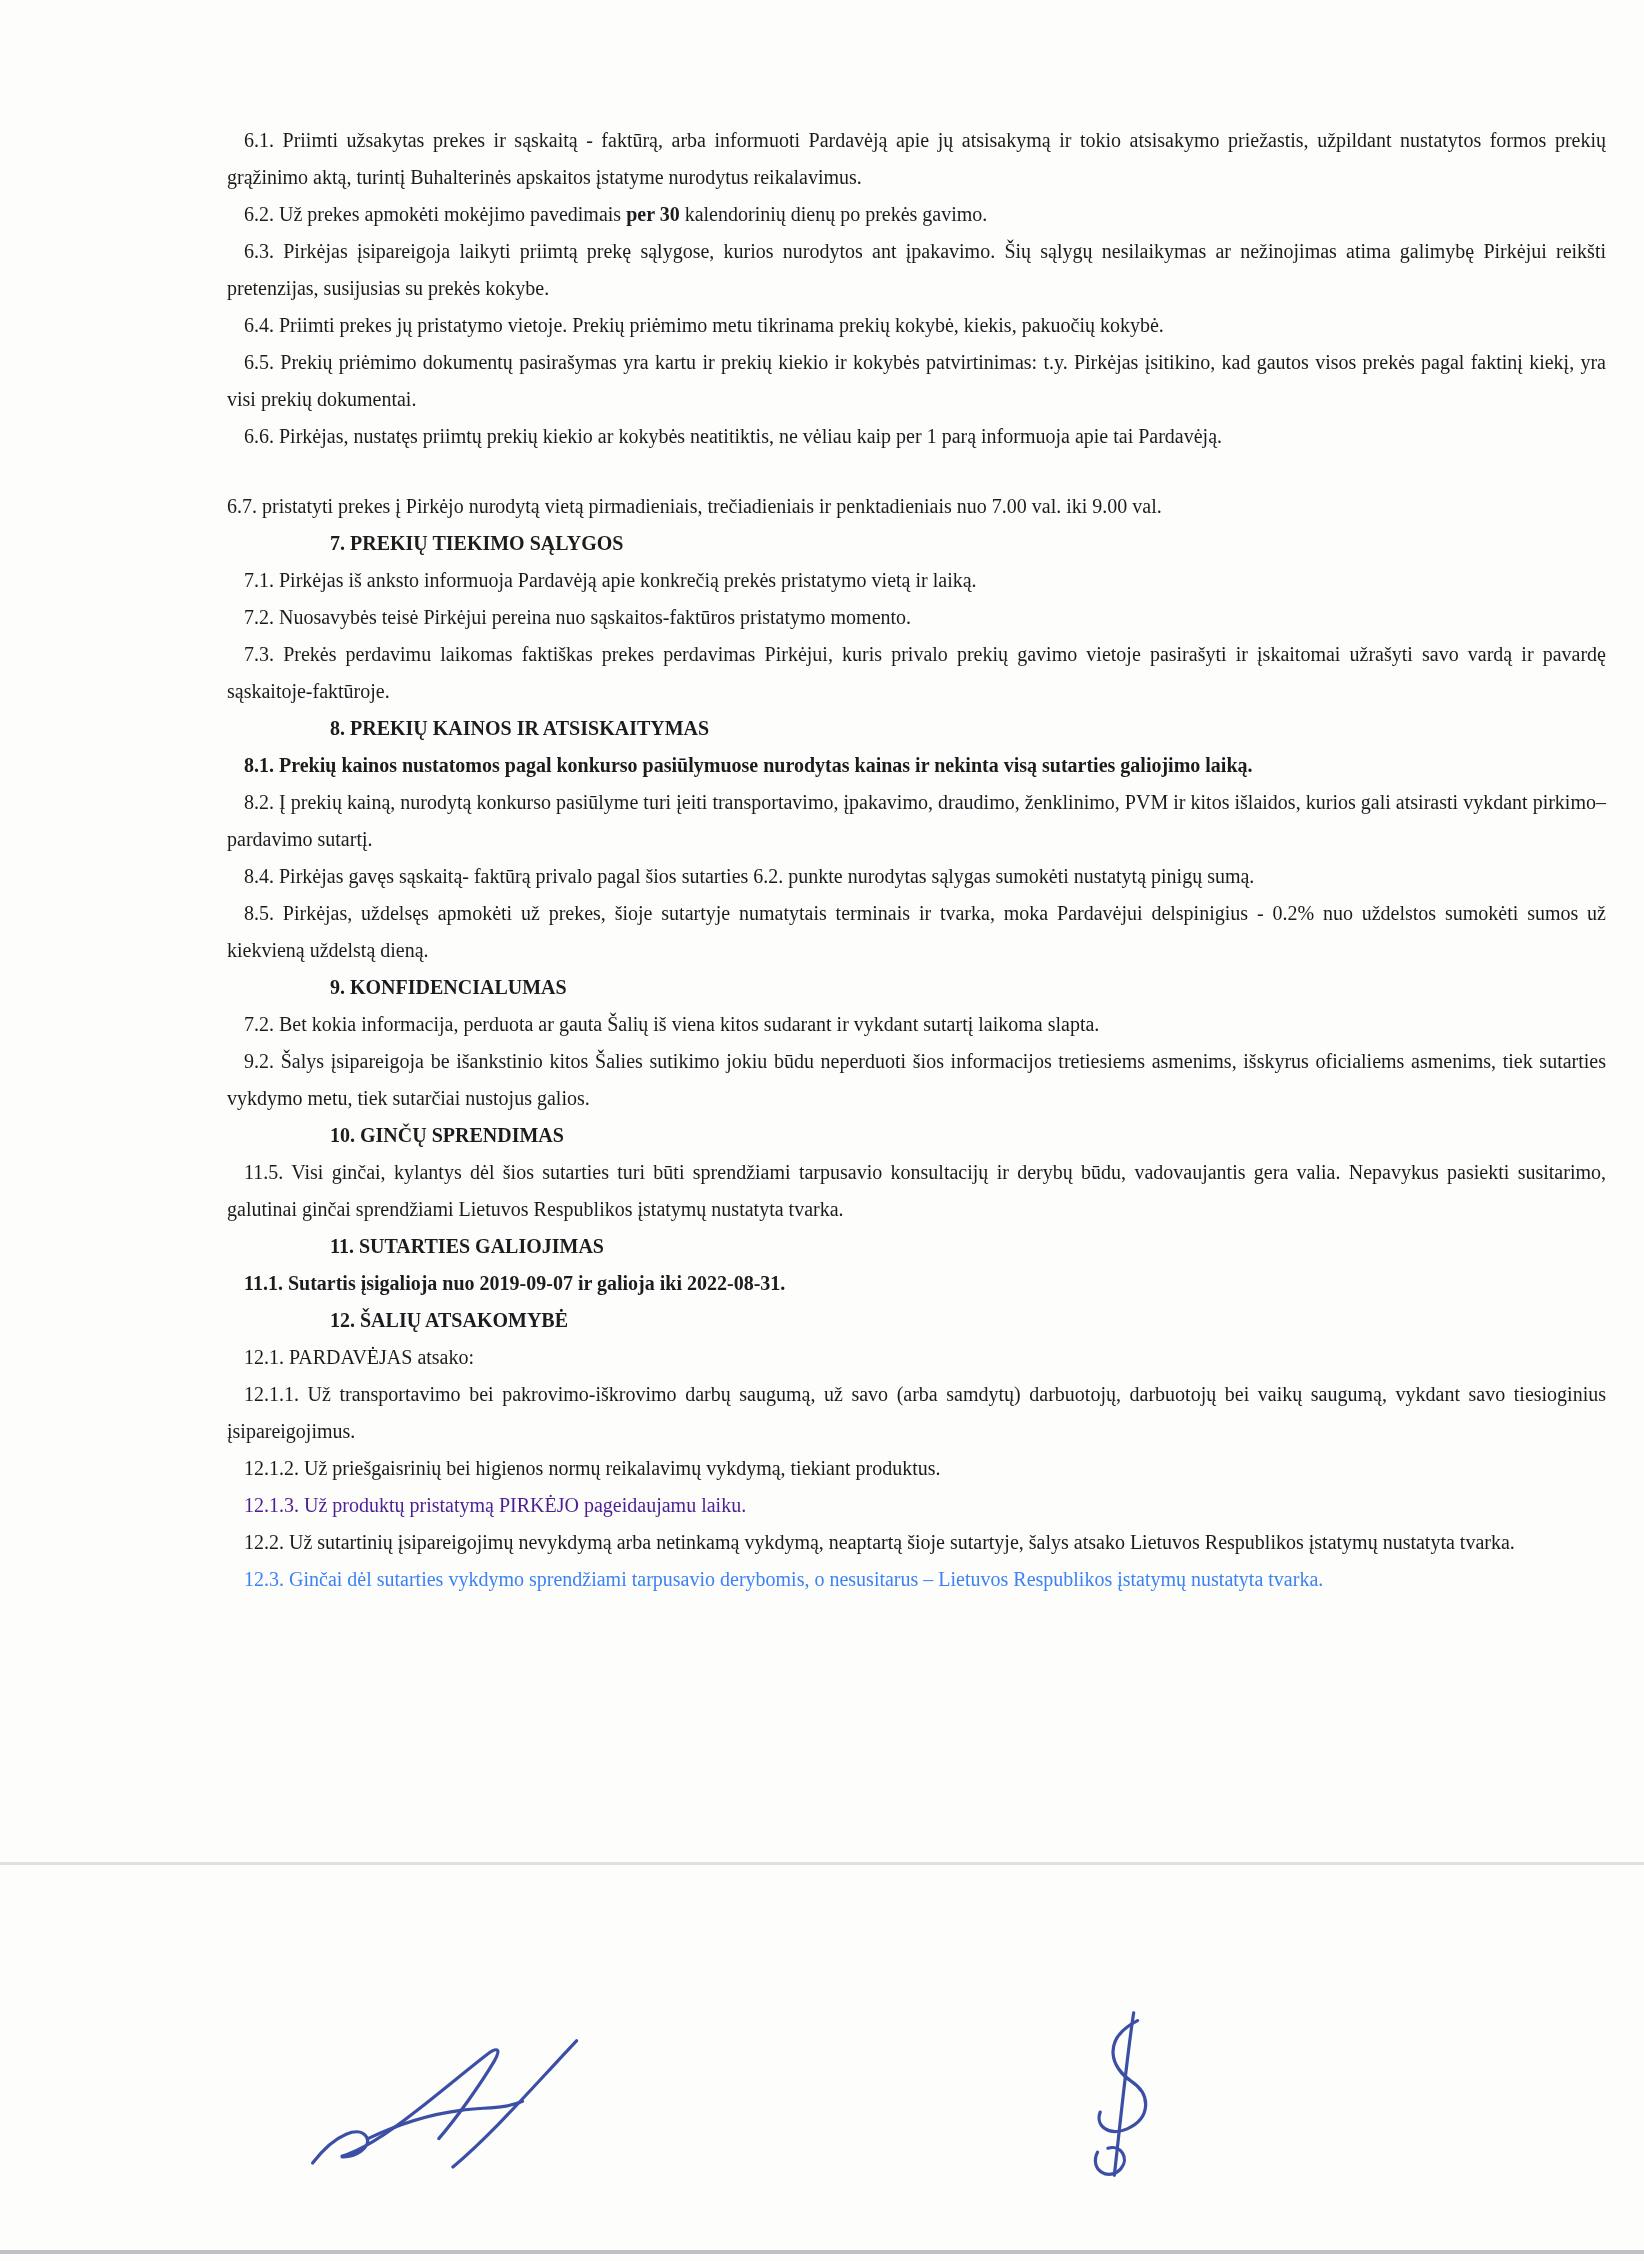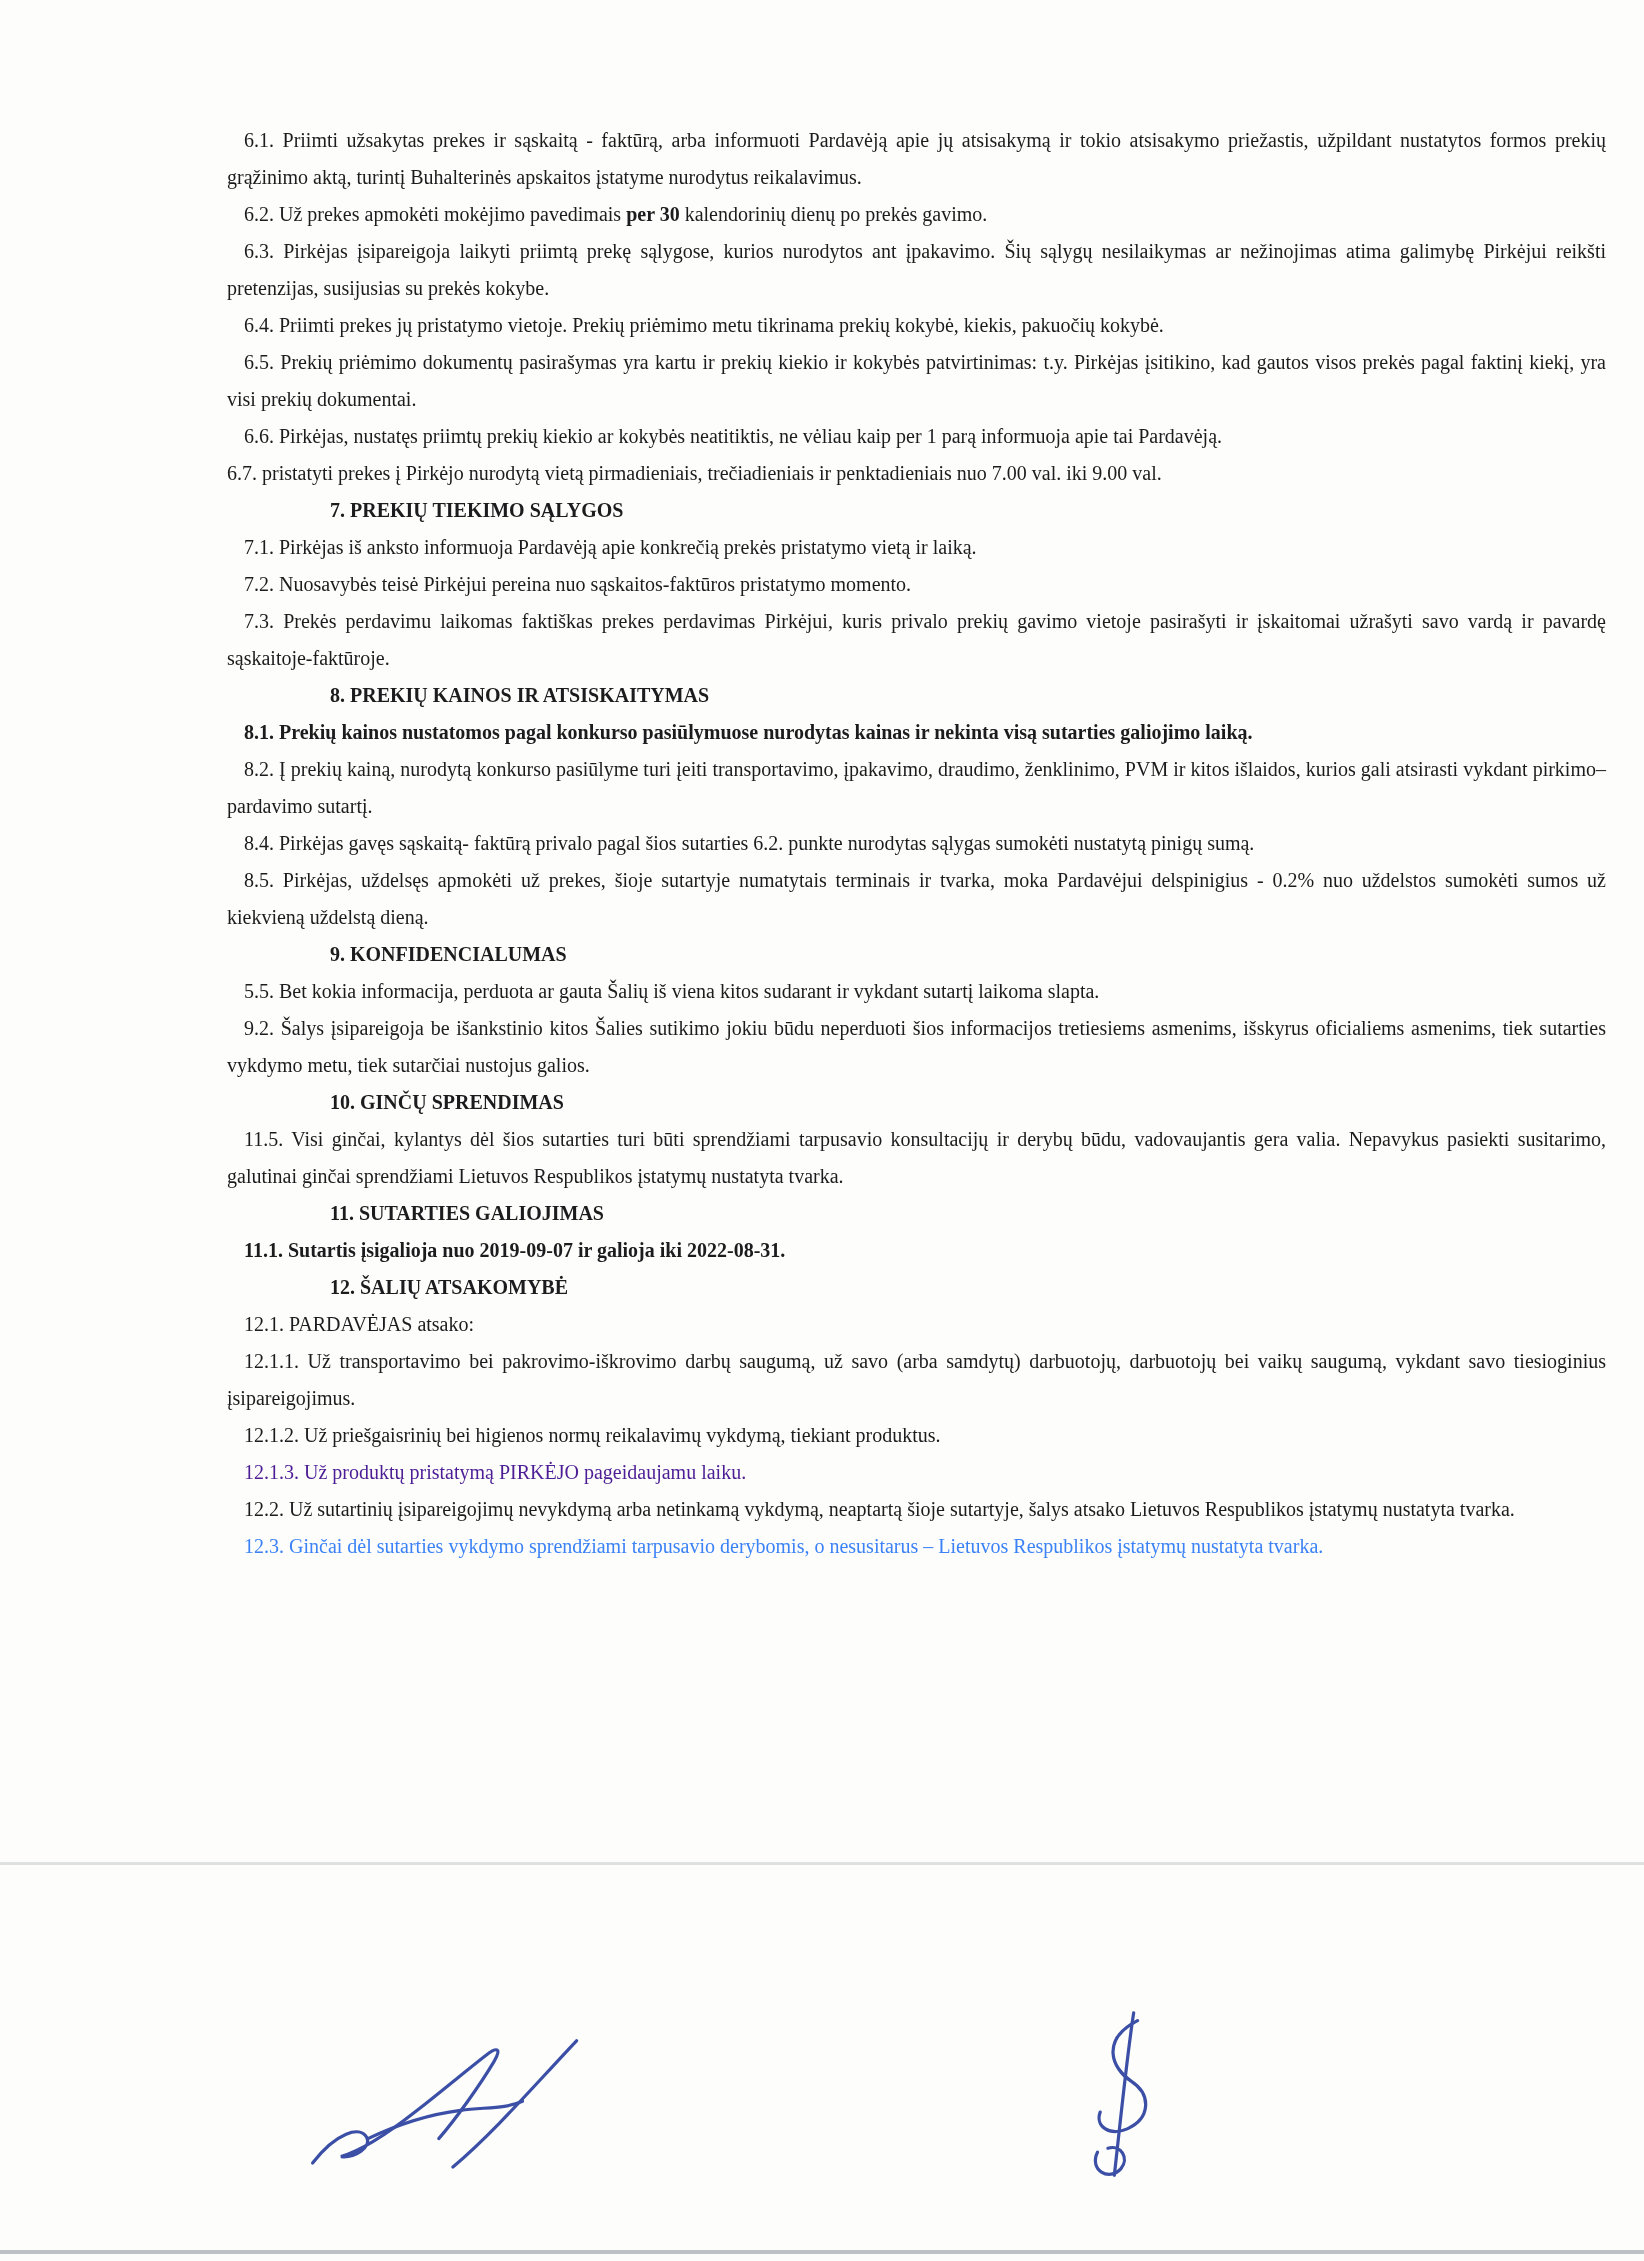--- a/index.html
+++ b/index.html
@@ -14,21 +14,21 @@
   }
   .content{
     position:absolute;
     left:227px;top:122px;width:1379px;
     font-size:20px;
     line-height:37px;
     text-align:justify;
   }
   p{margin:0;}
   .body{text-indent:17px;}
-  .noindent{text-indent:0;}
+  .noindent{text-indent:0;margin-top:33px;}
   .heading{font-weight:700;text-indent:103px;text-align:left;}
   .bold{font-weight:700;}
   .faded{color:#4c1d95;}
   .faded2{color:#3b82f6;}
   .scanline{
     position:absolute;left:0;width:1644px;height:3.2px;
     background:#c7cacc;opacity:.55;
   }
   .scanline.dark{background:#aeb2b5;opacity:.8;height:3.9px;}
   .sig{position:absolute;}
@@ -50,21 +50,21 @@
     <p class="heading">7. PREKIŲ TIEKIMO SĄLYGOS</p>
     <p class="body">7.1. Pirkėjas iš anksto informuoja Pardavėją apie konkrečią prekės pristatymo vietą ir laiką.</p>
     <p class="body">7.2. Nuosavybės teisė Pirkėjui pereina nuo sąskaitos-faktūros pristatymo momento.</p>
     <p class="body">7.3. Prekės perdavimu laikomas faktiškas prekes perdavimas Pirkėjui, kuris privalo prekių gavimo vietoje pasirašyti ir įskaitomai užrašyti savo vardą ir pavardę sąskaitoje-faktūroje.</p>
     <p class="heading">8. PREKIŲ KAINOS IR ATSISKAITYMAS</p>
     <p class="body bold">8.1. Prekių kainos nustatomos pagal konkurso pasiūlymuose nurodytas kainas ir nekinta visą sutarties galiojimo laiką.</p>
     <p class="body">8.2. Į prekių kainą, nurodytą konkurso pasiūlyme turi įeiti transportavimo, įpakavimo, draudimo, ženklinimo, PVM ir kitos išlaidos, kurios gali atsirasti vykdant pirkimo–pardavimo sutartį.</p>
     <p class="body">8.4. Pirkėjas gavęs sąskaitą- faktūrą privalo pagal šios sutarties 6.2. punkte nurodytas sąlygas sumokėti nustatytą pinigų sumą.</p>
     <p class="body">8.5. Pirkėjas, uždelsęs apmokėti už prekes, šioje sutartyje numatytais terminais ir tvarka, moka Pardavėjui delspinigius - 0.2% nuo uždelstos sumokėti sumos už kiekvieną uždelstą dieną.</p>
     <p class="heading">9. KONFIDENCIALUMAS</p>
-    <p class="body">5.5. Bet kokia informacija, perduota ar gauta Šalių iš viena kitos sudarant ir vykdant sutartį laikoma slapta.</p>
+    <p class="body">7.2. Bet kokia informacija, perduota ar gauta Šalių iš viena kitos sudarant ir vykdant sutartį laikoma slapta.</p>
     <p class="body">9.2. Šalys įsipareigoja be išankstinio kitos Šalies sutikimo jokiu būdu neperduoti šios informacijos tretiesiems asmenims, išskyrus oficialiems asmenims, tiek sutarties vykdymo metu, tiek sutarčiai nustojus galios.</p>
     <p class="heading">10. GINČŲ SPRENDIMAS</p>
     <p class="body">11.5. Visi ginčai, kylantys dėl šios sutarties turi būti sprendžiami tarpusavio konsultacijų ir derybų būdu, vadovaujantis gera valia. Nepavykus pasiekti susitarimo, galutinai ginčai sprendžiami Lietuvos Respublikos įstatymų nustatyta tvarka.</p>
     <p class="heading">11. SUTARTIES GALIOJIMAS</p>
     <p class="body bold">11.1. Sutartis įsigalioja nuo 2019-09-07 ir galioja iki 2022-08-31.</p>
     <p class="heading">12. ŠALIŲ ATSAKOMYBĖ</p>
     <p class="body">12.1. PARDAVĖJAS atsako:</p>
     <p class="body">12.1.1. Už transportavimo bei pakrovimo-iškrovimo darbų saugumą, už savo (arba samdytų) darbuotojų, darbuotojų bei vaikų saugumą, vykdant savo tiesioginius įsipareigojimus.</p>
     <p class="body">12.1.2. Už priešgaisrinių bei higienos normų reikalavimų vykdymą, tiekiant produktus.</p>
     <p class="body faded">12.1.3. Už produktų pristatymą PIRKĖJO pageidaujamu laiku.</p>

